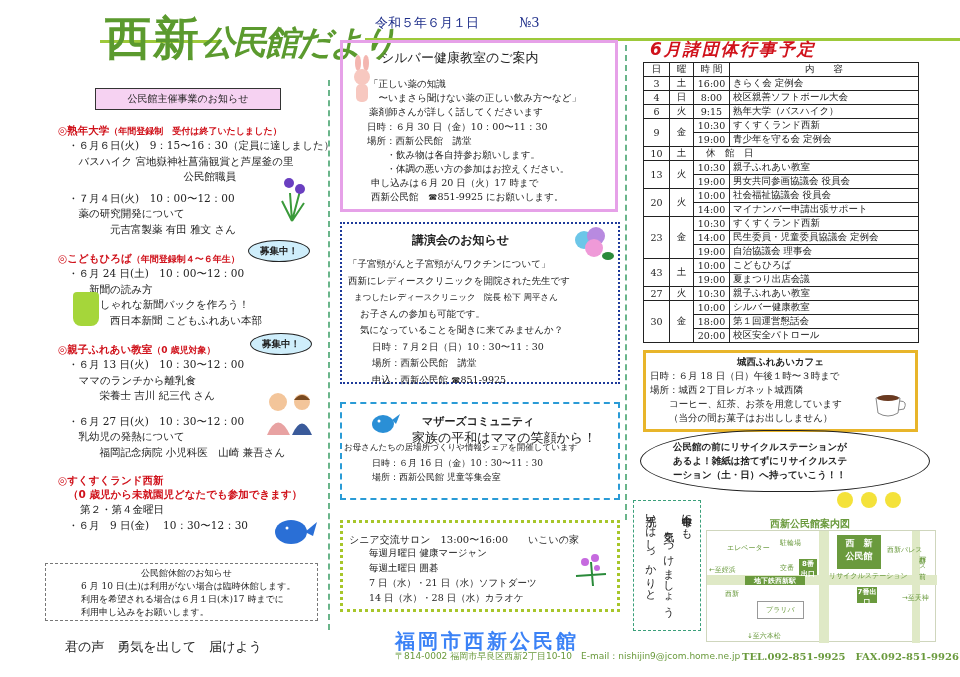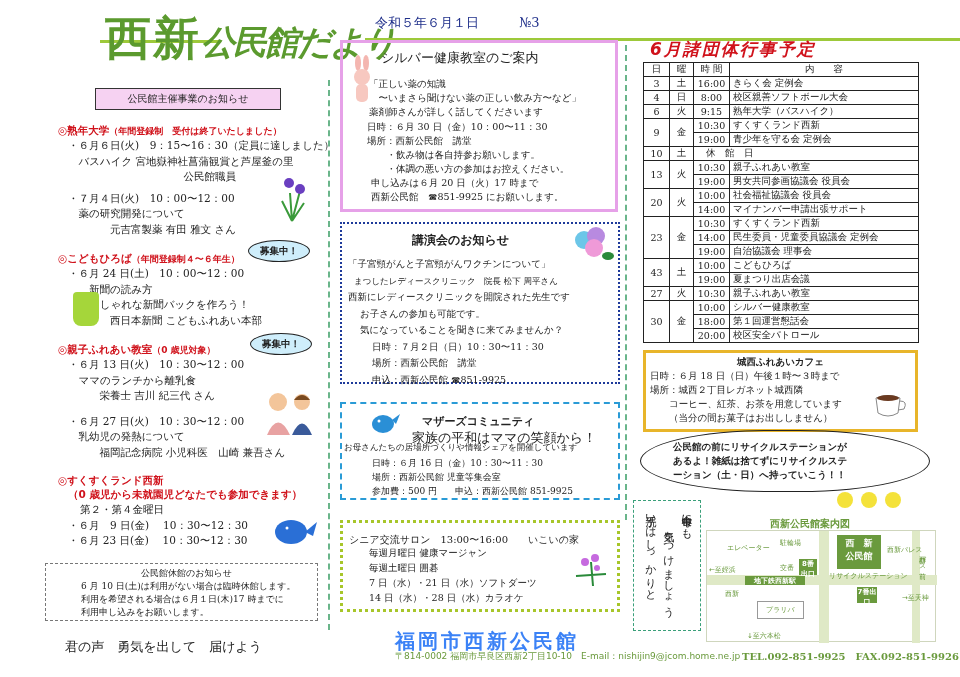--- a/index.html
+++ b/index.html
@@ -103,21 +103,20 @@
       <path d="M32 10 Q40 0 48 10" fill="#7a4a1f"></path>
       <path d="M30 45 Q40 22 50 45Z" fill="#3a5a9a"></path>
     </svg>
 </div>
 
 <div class="abs" style="left:58px;top:474px;width:265px;">
   <div class="red-h">◎すくすくランド西新</div>
   <div class="red-h" style="margin-left:10px">（0 歳児から未就園児どなたでも参加できます）</div>
   <div class="line" style="margin-left:22px">第２・第４金曜日</div>
   <div class="line" style="margin-left:10px">・６月　9 日(金)　 10：30〜12：30</div>
-  <div class="line" style="margin-left:10px">・６月 23 日(金)　 10：30〜12：30</div>
 </div>
 <div class="abs" style="left:273px;top:508px;width:45px;height:38px;">
   <svg width="45" height="38" viewBox="0 0 45 38">
       <ellipse cx="18" cy="24" rx="16" ry="12" fill="#2a6fd6"></ellipse>
       <path d="M32 24 L44 14 L40 28Z" fill="#2a6fd6"></path>
       <circle cx="14" cy="20" r="1.5" fill="#fff"></circle>
     </svg>
 </div>
 
 <div class="abs closed-box">
@@ -158,22 +157,22 @@
   <div class="abs" style="left:228px;top:2px;width:45px;height:38px;">
     <svg width="45" height="38" viewBox="0 0 45 38">
         <circle cx="14" cy="14" r="9" fill="#6cc6e8"></circle>
         <circle cx="26" cy="10" r="9" fill="#b88ae0"></circle>
         <circle cx="24" cy="22" r="9" fill="#ef9ad8"></circle>
         <ellipse cx="38" cy="30" rx="6" ry="4" fill="#2a8a3a"></ellipse>
       </svg>
   </div>
   <div class="abs" style="left:6px;top:32px;font-size:9.5px;line-height:16.5px;">
     <div>「子宮頸がんと子宮頸がんワクチンについて」</div>
+    <div>西新にレディースクリニックを開院された先生です</div>
     <div style="margin-left:6px;font-size:8.5px">まつしたレディースクリニック　院長 松下 周平さん</div>
-    <div>西新にレディースクリニックを開院された先生です</div>
     <div style="margin-left:12px">お子さんの参加も可能です。</div>
     <div style="margin-left:12px">気になっていることを聞きに来てみませんか？</div>
     <div style="margin-left:24px">日時：７月２日（日）10：30〜11：30</div>
     <div style="margin-left:24px">場所：西新公民館　講堂</div>
     <div style="margin-left:24px">申込：西新公民館 ☎851-9925</div>
   </div>
 </div>
 
 <div class="abs mothers-box">
   <div class="abs" style="left:28px;top:6px;width:30px;height:28px;">
@@ -182,21 +181,20 @@
         <path d="M22 10 L30 4 L26 14Z" fill="#2a8fd6"></path>
         <circle cx="9" cy="11" r="1.5" fill="#fff"></circle>
       </svg>
   </div>
   <div class="abs" style="left:80px;top:10px;font-size:11px;font-weight:bold;font-family:'DejaVu Sans',sans-serif;">マザーズコミュニティ</div>
   <div class="abs" style="left:70px;top:25px;font-size:13px;">家族の平和はママの笑顔から！</div>
   <div class="abs" style="left:2px;top:38px;font-size:8.5px;white-space:nowrap;">お母さんたちの居場所づくりや情報シェアを開催しています</div>
   <div class="abs" style="left:30px;top:52px;font-size:9px;line-height:14px;">
     <div>日時：６月 16 日（金）10：30〜11：30</div>
     <div>場所：西新公民館 児童等集会室</div>
-    <div>参加費：500 円　　申込：西新公民館 851-9925</div>
   </div>
 </div>
 
 <div class="abs senior-box">
   <div class="abs" style="left:6px;top:10px;font-size:10px;white-space:nowrap;">シニア交流サロン　13:00〜16:00　　いこいの家</div>
   <div class="abs" style="left:26px;top:22px;font-size:9.5px;line-height:15px;">
     <div>毎週月曜日 健康マージャン</div>
     <div>毎週土曜日 囲碁</div>
     <div> 7 日（水）・21 日（水）ソフトダーツ</div>
     <div>14 日（水）・28 日（水）カラオケ</div>

